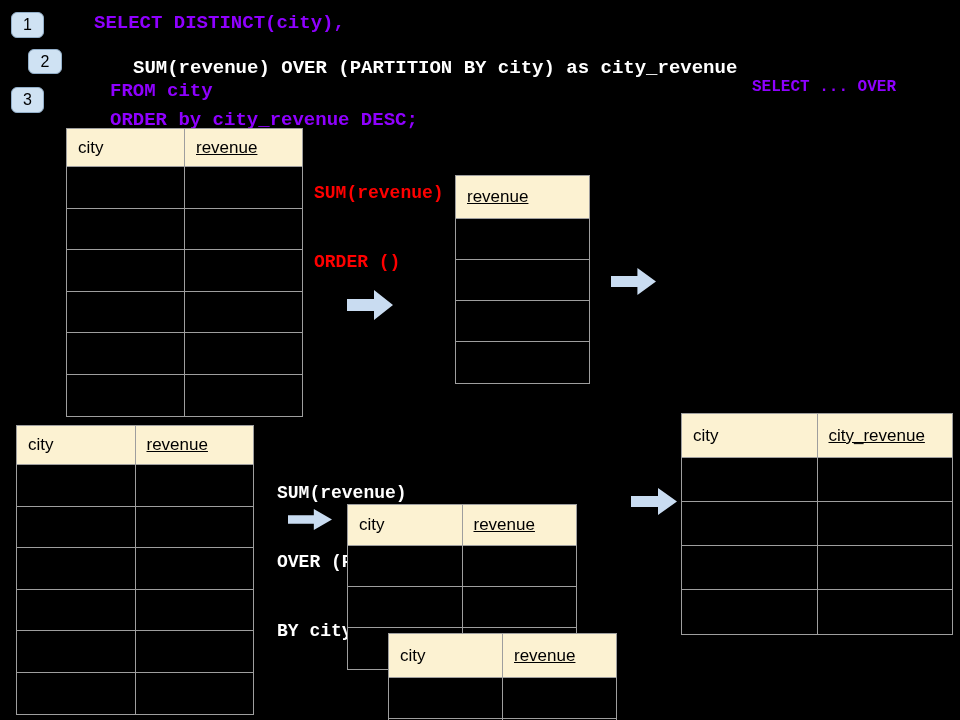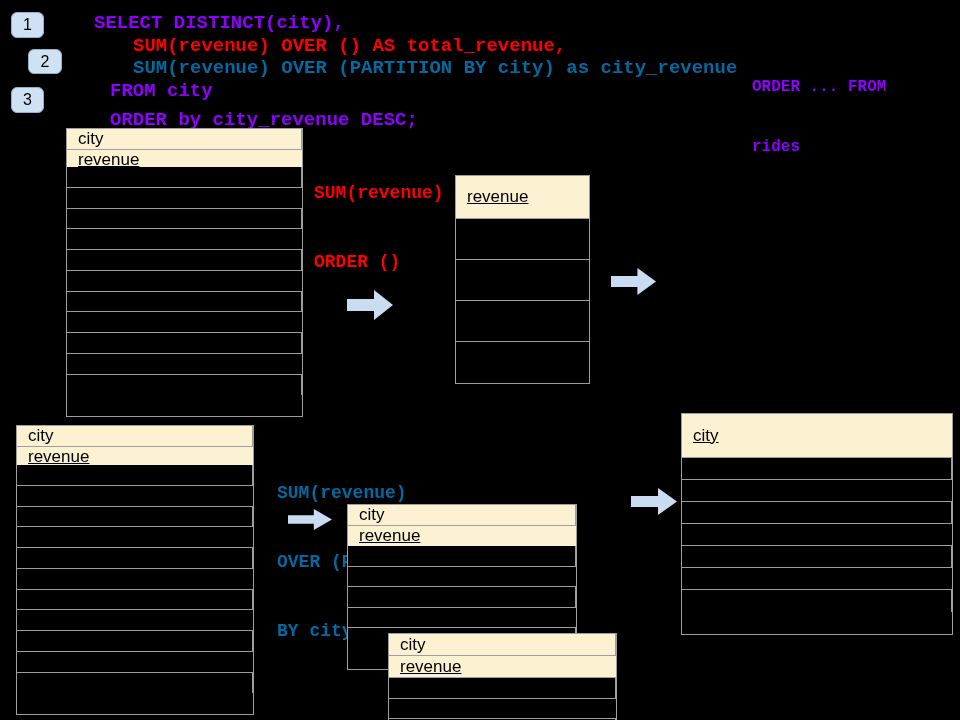--- a/index.html
+++ b/index.html
@@ -11,36 +11,36 @@
          border-radius:6px;color:#000;font:16px "Liberation Sans",sans-serif;
          display:flex;align-items:center;justify-content:center;}
   #badge1{left:11px;top:12px;}
   #badge2{left:28px;top:49px;width:32px;height:23px;}
   #badge3{left:11px;top:87px;}
 
   
   .code{position:absolute;font:bold 19px "Liberation Mono",monospace;white-space:pre;line-height:22px;}
   .c-purple{color:#8F00FF;}
   .c-red{color:#FF0000;}
-  .c-green{color:#0369a1;}
+  .c-green{color:#ffffff;}
   #codeline1{left:94px;top:12px;}
   #codeline2{left:133px;top:35px;}
   #codeline3{left:133px;top:57px;}
   #codeline4{left:110px;top:80px;}
   #codeline5{left:110px;top:100px;margin-top:9px;}
 
   
   .annot{position:absolute;font:bold 18px "Liberation Mono",monospace;white-space:pre;line-height:23px;}
   #annot-total{left:314px;top:136px;}
   #annot-partition{left:277px;top:436px;}
   #annot-from{left:752px;top:37px;font-size:16px;line-height:20px;}
 
   
   .tbl{position:absolute;border:1px solid #9E9E9E;background:#000;box-sizing:border-box;}
-  .thead,.trow{display:flex;box-sizing:border-box;flex-direction:column;}
+  .thead,.trow{display:flex;box-sizing:border-box;}
   .th{flex:1;background:#FCF2D2;border-right:1px solid #9E9E9E;border-bottom:1px solid #9E9E9E;
       font:17px "Liberation Sans",sans-serif;color:#000;display:flex;align-items:center;
       padding-left:11px;box-sizing:border-box;}
   .th:last-child{border-right:none;text-decoration:underline;}
   .td{flex:1;background:#000;border-right:1px solid #9E9E9E;border-bottom:1px solid #9E9E9E;
       box-sizing:border-box;}
   .td:last-child{border-right:none;}
   .trow:last-child .td{border-bottom:none;}
 
   #t-source-top{left:66px;top:128px;width:237px;}
@@ -84,28 +84,26 @@
     <span>1</span>
   </div>
   <div class="badge" id="badge2">
     <span>2</span>
   </div>
   <div class="badge" id="badge3">
     <span>3</span>
   </div>
 
   <div class="code c-purple" id="codeline1">SELECT DISTINCT(city),</div>
-  <div class="code c-red" id="codeline2">SUM(revenue) OVER () AS total_revenue,</div>
   <div class="code c-green" id="codeline3">SUM(revenue) OVER (PARTITION BY city) as city_revenue</div>
   <div class="code c-purple" id="codeline4">FROM city</div>
   <div class="code c-purple" id="codeline5">ORDER by city_revenue DESC;</div>
 
   <div class="annot c-purple" id="annot-from">
-    <div>ORDER ... FROM</div>
-    <div>rides</div>
+    <div>SELECT ... OVER</div>
   </div>
   <div class="annot c-red" id="annot-total">
     <div>SUM(revenue)</div>
     <div>ORDER ()</div>
   </div>
   <div class="annot c-green" id="annot-partition">
     <div>SUM(revenue)</div>
     <div>OVER (PARTITION</div>
     <div>BY city)</div>
   </div>
@@ -220,20 +218,21 @@
       </div>
     <div class="trow">
         <div class="td"></div>
         <div class="td"></div>
       </div>
   </div>
 
   <div class="tbl" id="t-result">
     <div class="thead">
       <div class="th">city</div>
+      <div class="th">city_revenue</div>
     </div>
     <div class="trow">
         <div class="td"></div>
         <div class="td"></div>
       </div>
     <div class="trow">
         <div class="td"></div>
         <div class="td"></div>
       </div>
     <div class="trow">

